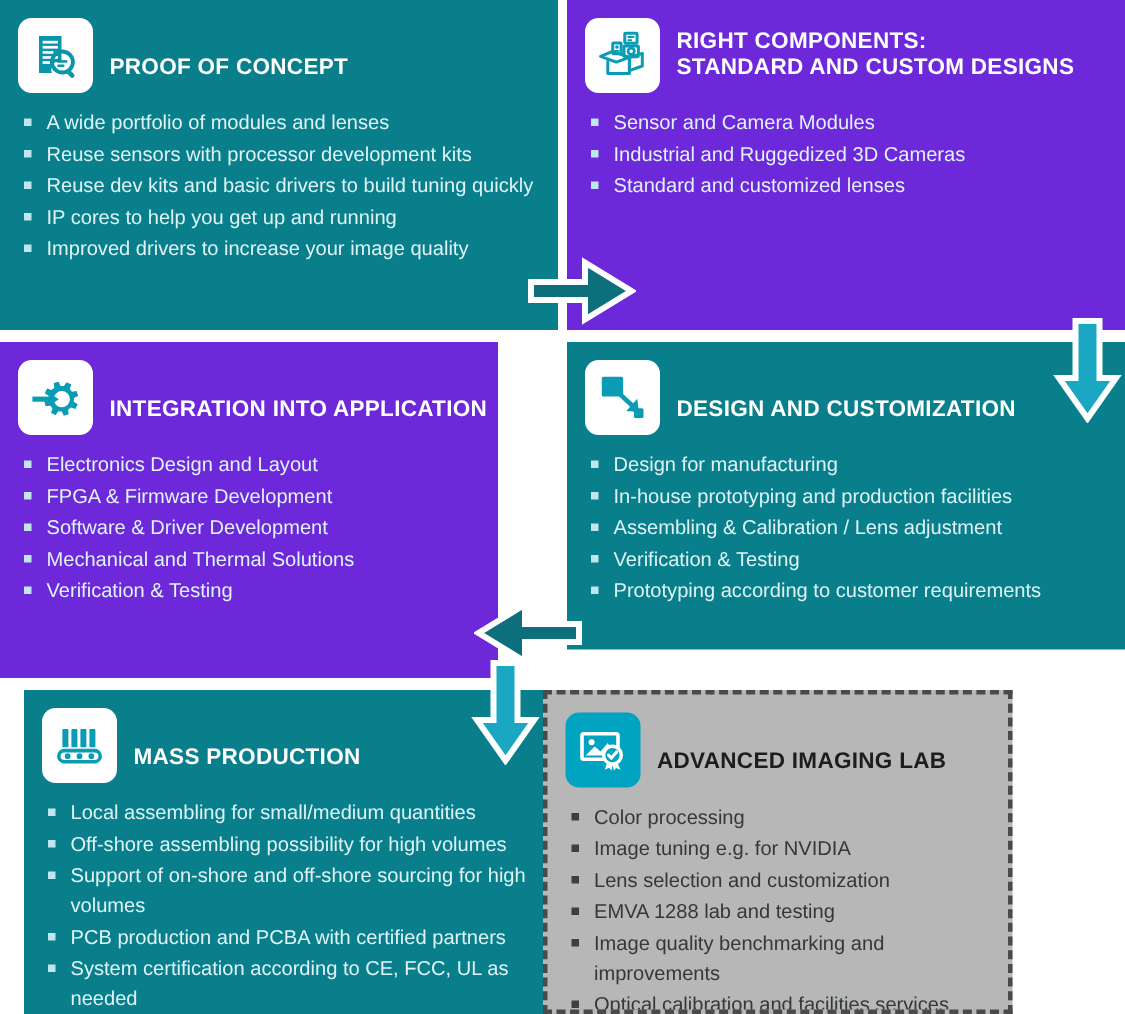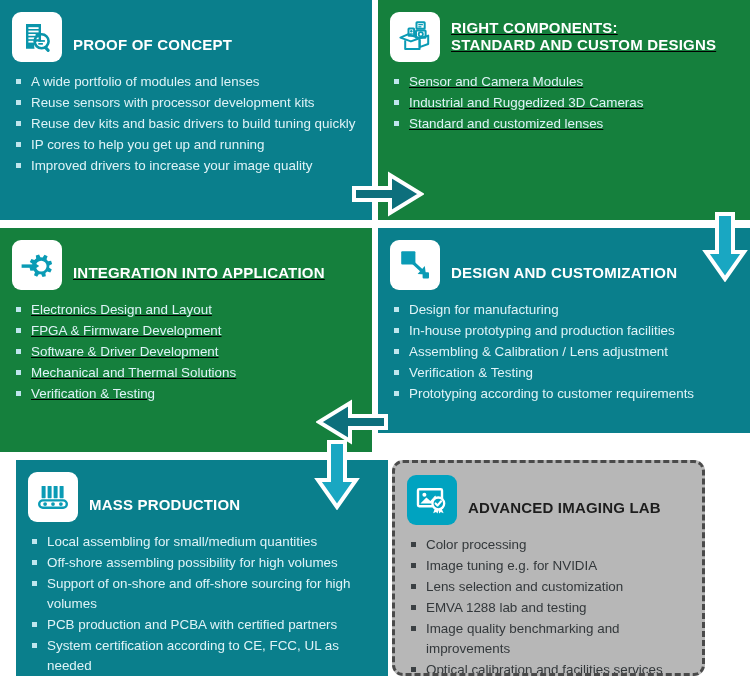--- a/index.html
+++ b/index.html
@@ -7,30 +7,30 @@
   body{
     width:750px;height:676px;
     font-family:"Liberation Sans","DejaVu Sans",sans-serif;
     -webkit-font-smoothing:antialiased;
     overflow:hidden;
   }
   #board{position:relative;width:750px;height:676px;}
 
   .panel{position:absolute;box-sizing:border-box;overflow:hidden;}
   .panel.dark{background:#0a7f8c;}
-  .panel.light{background:#15803d;text-decoration:underline;}
+  .panel.light{background:#6d28d9;}
   .panel.gray{background:#b7b7b7;border:3px dashed #4a4a4a;}
 
   
   #p-poc      {left:0px;  top:0px;   width:372px;height:220px;}
   #p-right    {left:378px;top:0px;   width:372px;height:220px;}
-  #p-integ    {left:0px;  top:228px; width:372px;height:224px;}
+  #p-integ    {left:0px;  top:228px; width:332px;height:224px;}
   #p-design   {left:378px;top:228px; width:372px;height:205px;}
   #p-mass     {left:16px;  top:460px; width:372px;height:252px;}
-  #p-lab      {left:392px;top:460px; width:313px;height:216px;border-radius:11px;}
+  #p-lab      {left:362px;top:460px; width:313px;height:216px;}
 
   
   .phead{display:flex;align-items:flex-end;padding:12px 0 0 12px;}
   .icon-tile{
     width:50px;height:50px;border-radius:9px;flex:0 0 auto;
     display:flex;align-items:center;justify-content:center;
   }
   .icon-tile.onDark{background:#ffffff;}
   .icon-tile.onGray{background:#00a3c0;}
   .icon-tile svg{display:block;}

